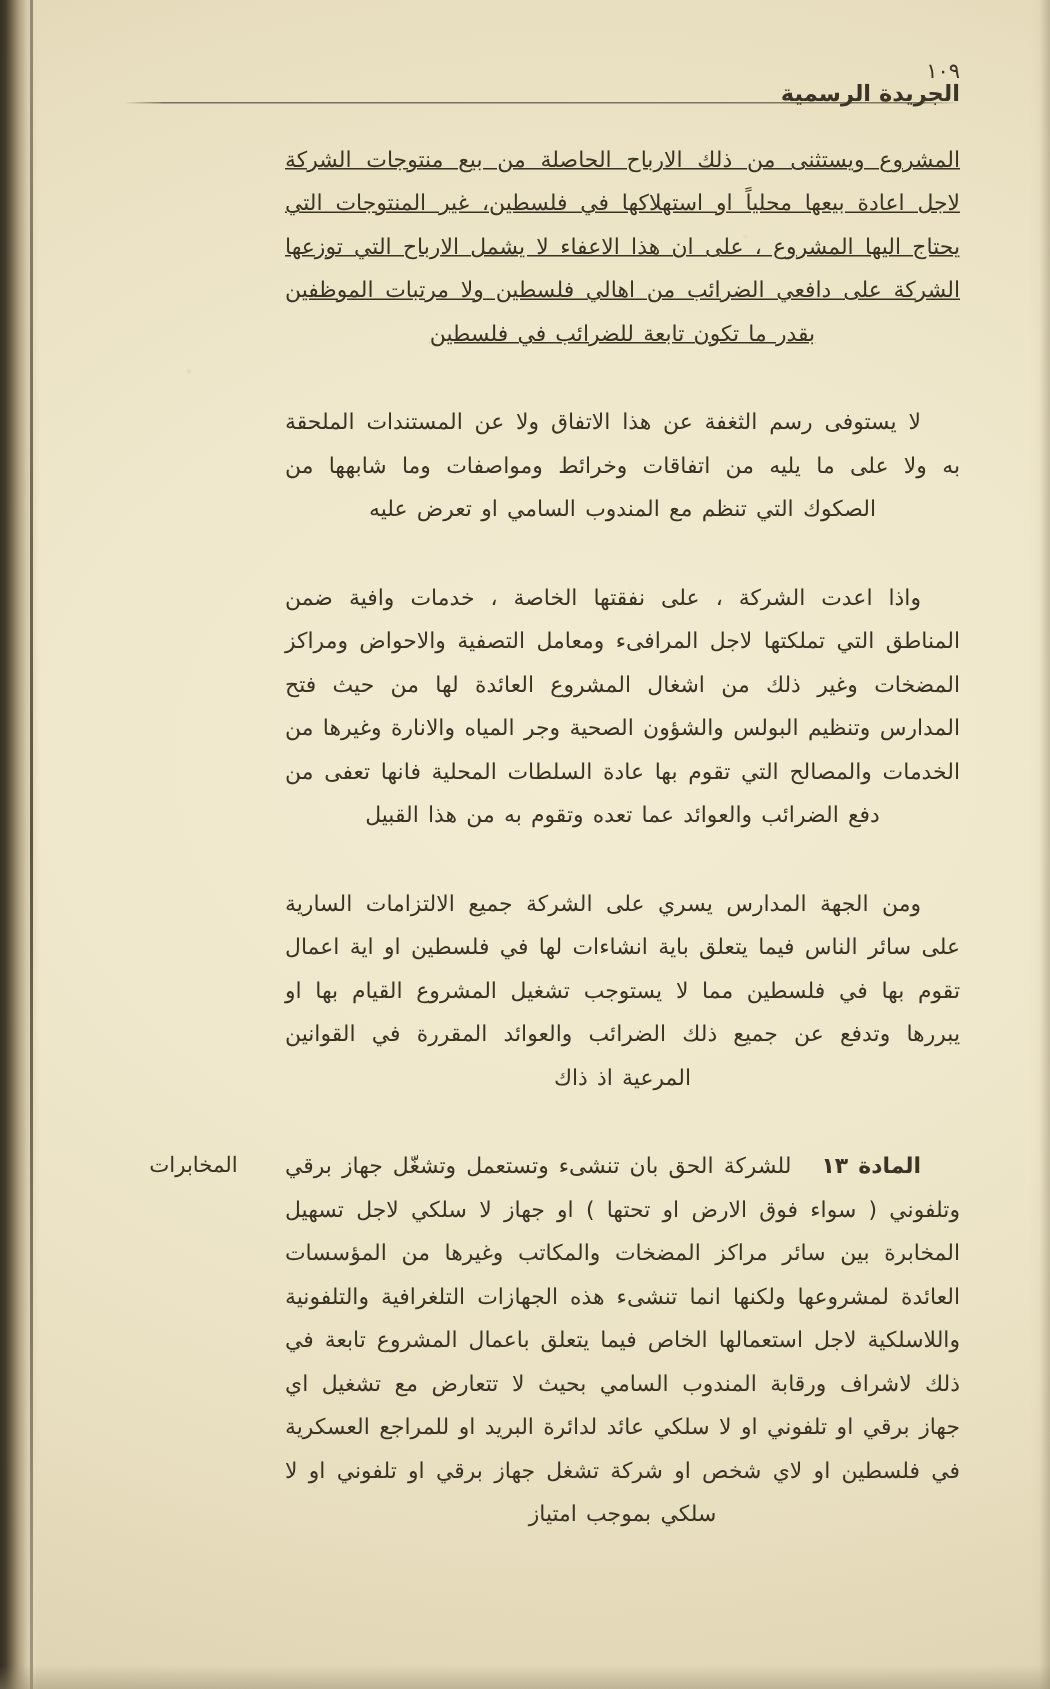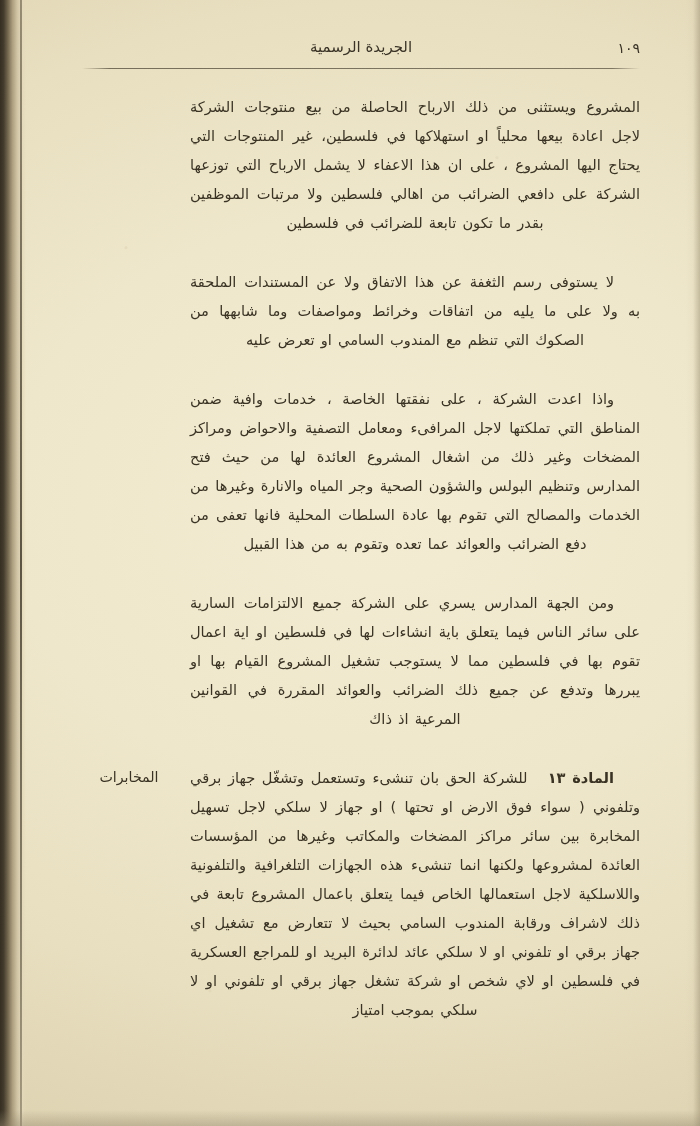--- a/index.html
+++ b/index.html
@@ -65,26 +65,26 @@
   .header {
     position: absolute;
     top: 38px;
     left: 82px;
     right: 60px;
     height: 34px;
   }
   .header-title {
     position: absolute;
     left: 0; right: 0;
-    top: 0;
-    text-align: center;
+    top: 15px;
     font-size: 15px;
     color: #3a3326;
     letter-spacing: 0.5px;
     white-space: nowrap;
+    font-weight: bold;
   }
   .page-number {
     position: absolute;
     right: 0;
     top: 2px;
     font-size: 14px;
     color: #3a3326;
     letter-spacing: 1px;
   }
   .header-rule {
@@ -108,21 +108,21 @@
   .para {
     font-size: 14.6px;
     line-height: 29px;
     text-align: justify;
     text-align-last: center;
     margin: 0 0 22px 0;
     color: #3a3324;
     letter-spacing: 0.1px;
     word-spacing: 1.5px;
   }
-  .para.first { margin-bottom: 30px; }
+  .para.first { margin-bottom: 30px; text-decoration: underline; }
   .para.indent { text-indent: 26px; }
   .para.gap-lg { margin-bottom: 30px; }
 
   
   .article-block {
     position: relative;
     margin-top: 22px;
   }
   .margin-note {
     position: absolute;

